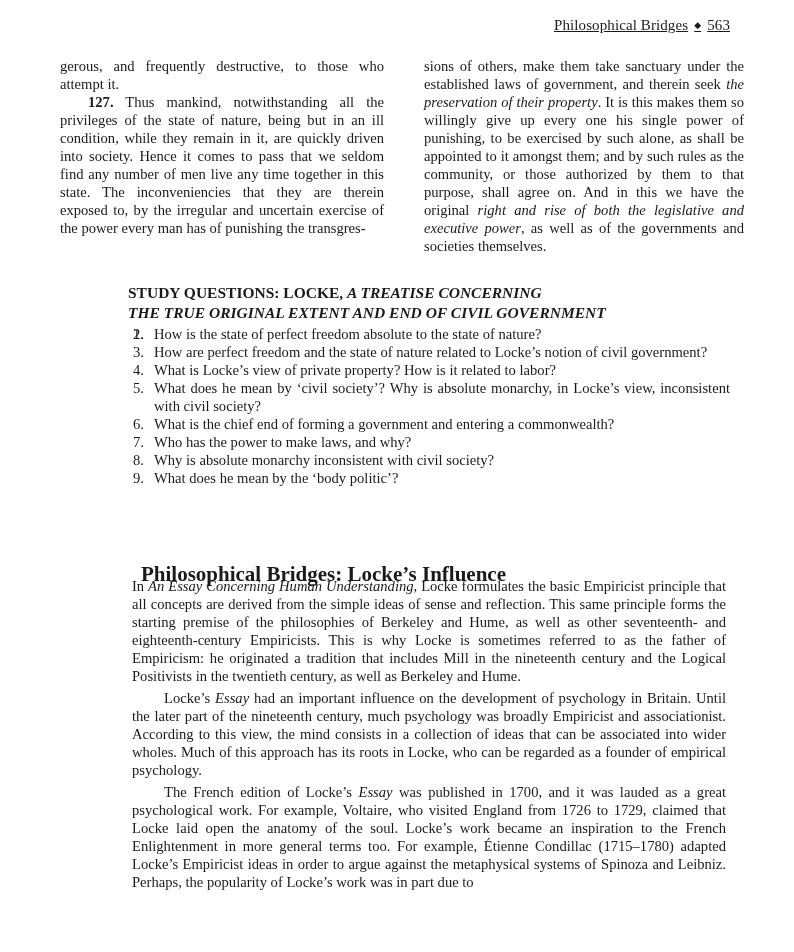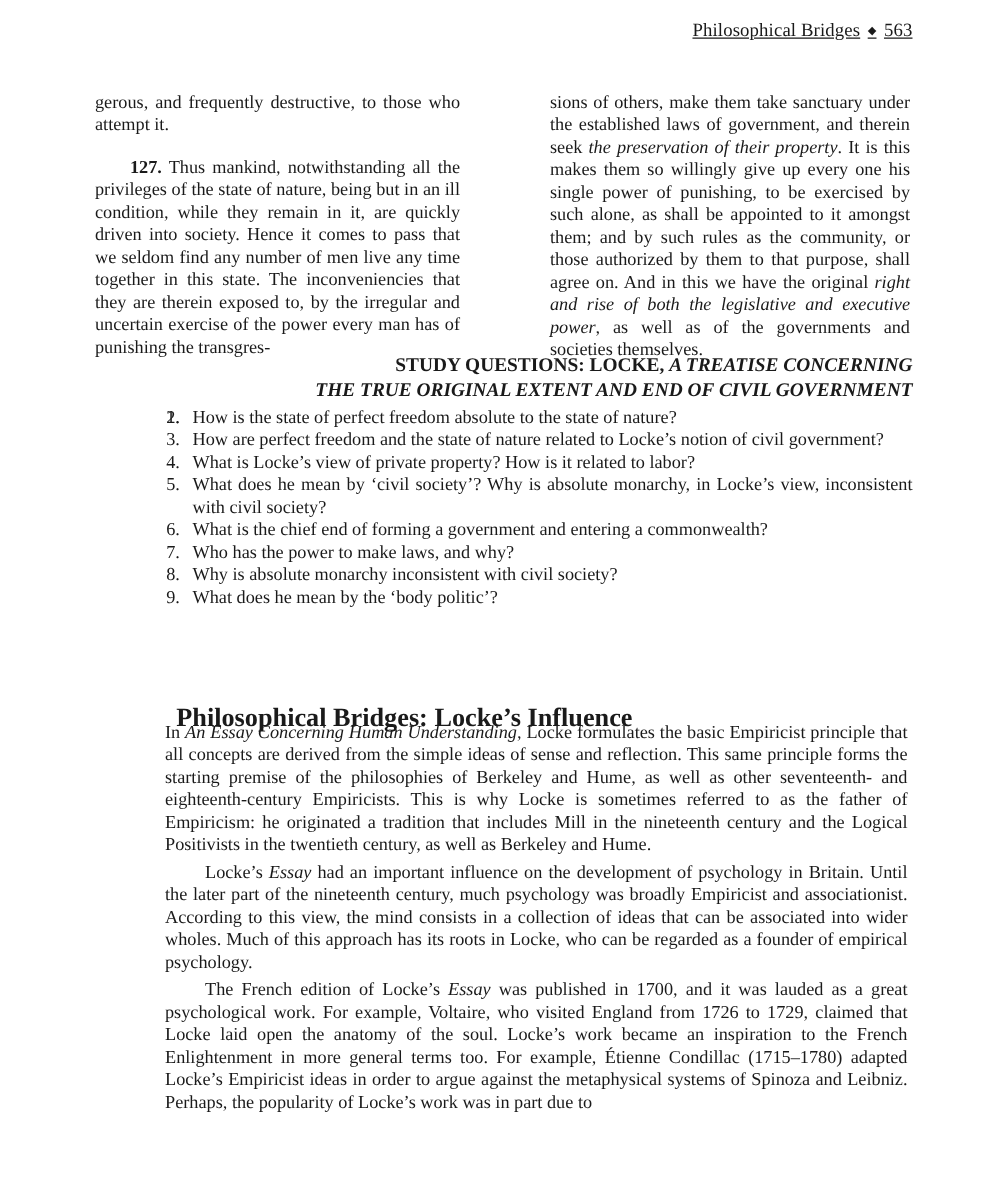--- a/index.html
+++ b/index.html
@@ -10,28 +10,28 @@
   }
   .running-head {
     position: absolute; top: 17px; right: 64px;
     font-size: 15px; letter-spacing: 0.1px; white-space: nowrap; text-decoration: underline;
   }
   .running-head .diamond { font-size: 9px; margin: 0 6px; position: relative; top: -2px; }
   .col {
     position: absolute; top: 57px;
     font-size: 14.6px; line-height: 18px; text-align: justify;
   }
-  .col p { margin: 16px; }
+  .col p { margin: 0; }
   .col-left { left: 60px; width: 324px; }
   .col-right { left: 424px; width: 320px; }
   .indent { text-indent: 28px; }
   .parnum { font-weight: bold; }
   .sq-title {
     position: absolute; top: 283px; left: 128px; width: 602px;
-    text-align: right; font-size: 15.5px; line-height: 20px; font-weight: bold;
+    text-align: left; font-size: 15.5px; line-height: 20px; font-weight: bold;
   }
   .sq-list {
     position: absolute; top: 325px; left: 128px; width: 602px;
     margin: 0; padding: 0; list-style: none;
     font-size: 14.6px; line-height: 18px;
   }
   .sq-list li { position: relative; padding-left: 26px; text-align: justify; }
   .sq-list .num { position: absolute; left: 5px; top: 0; }
   .section-heading {
     position: absolute; top: 545px; left: 141px;

